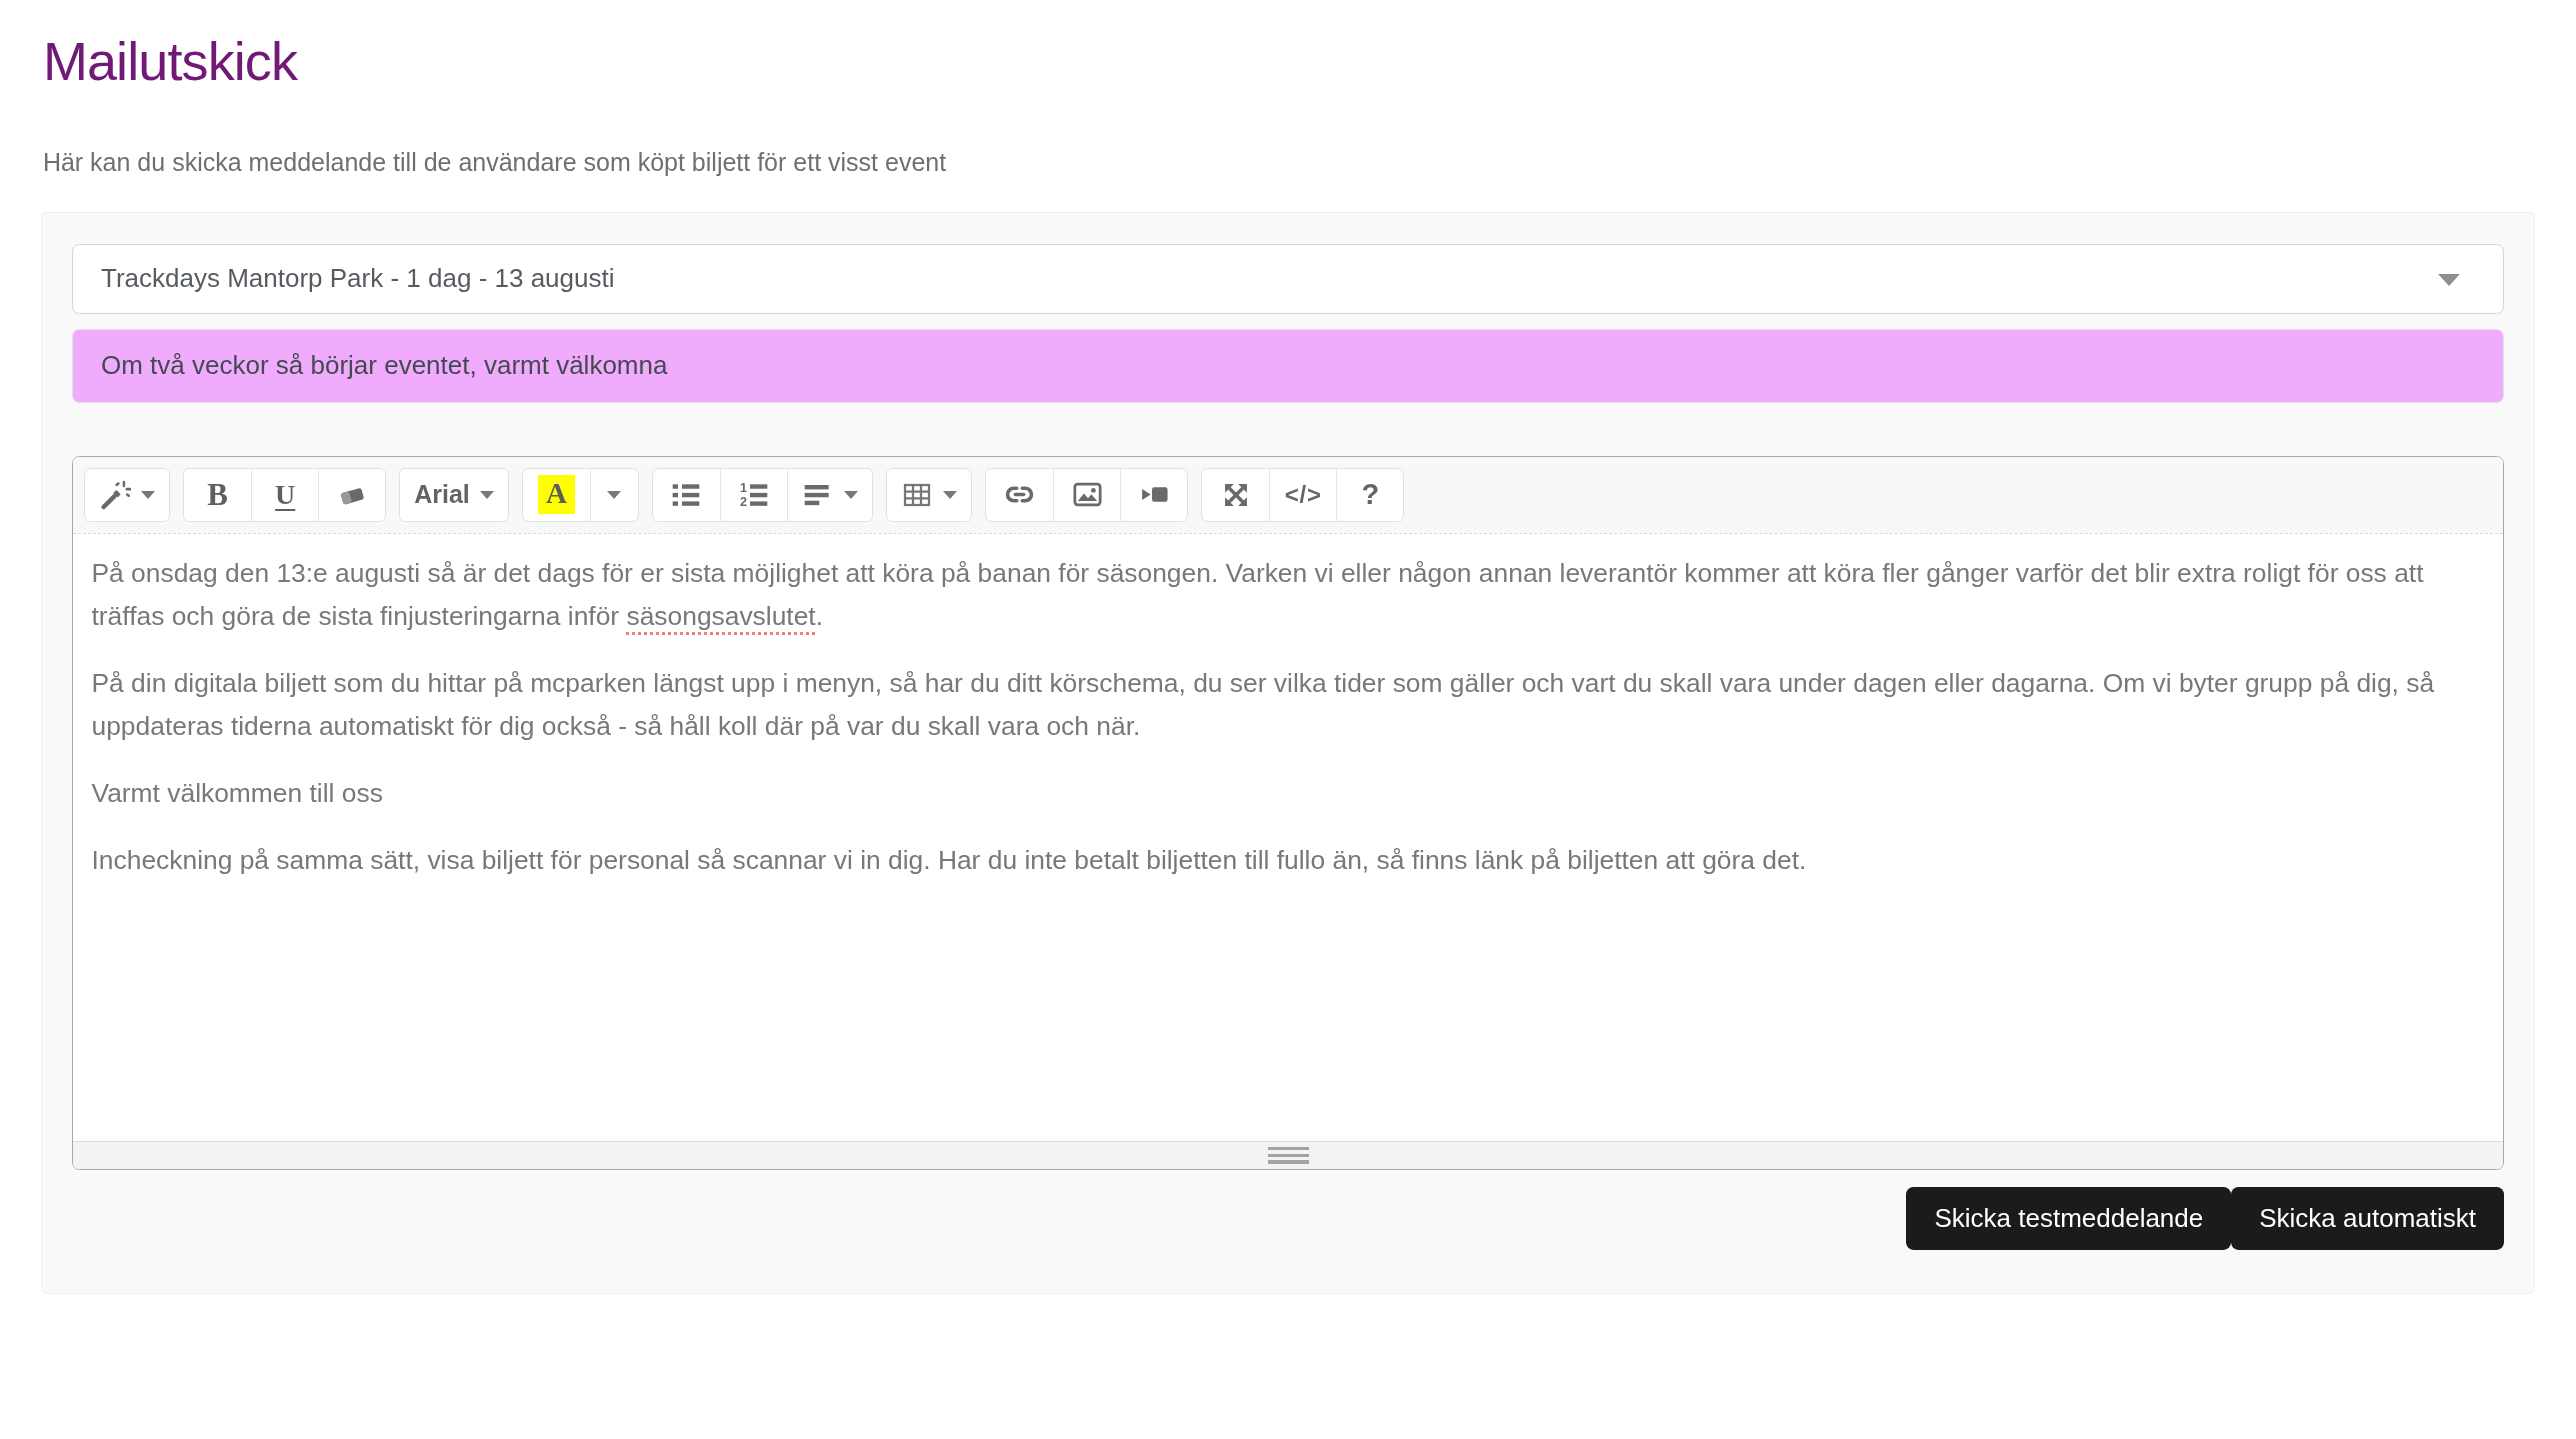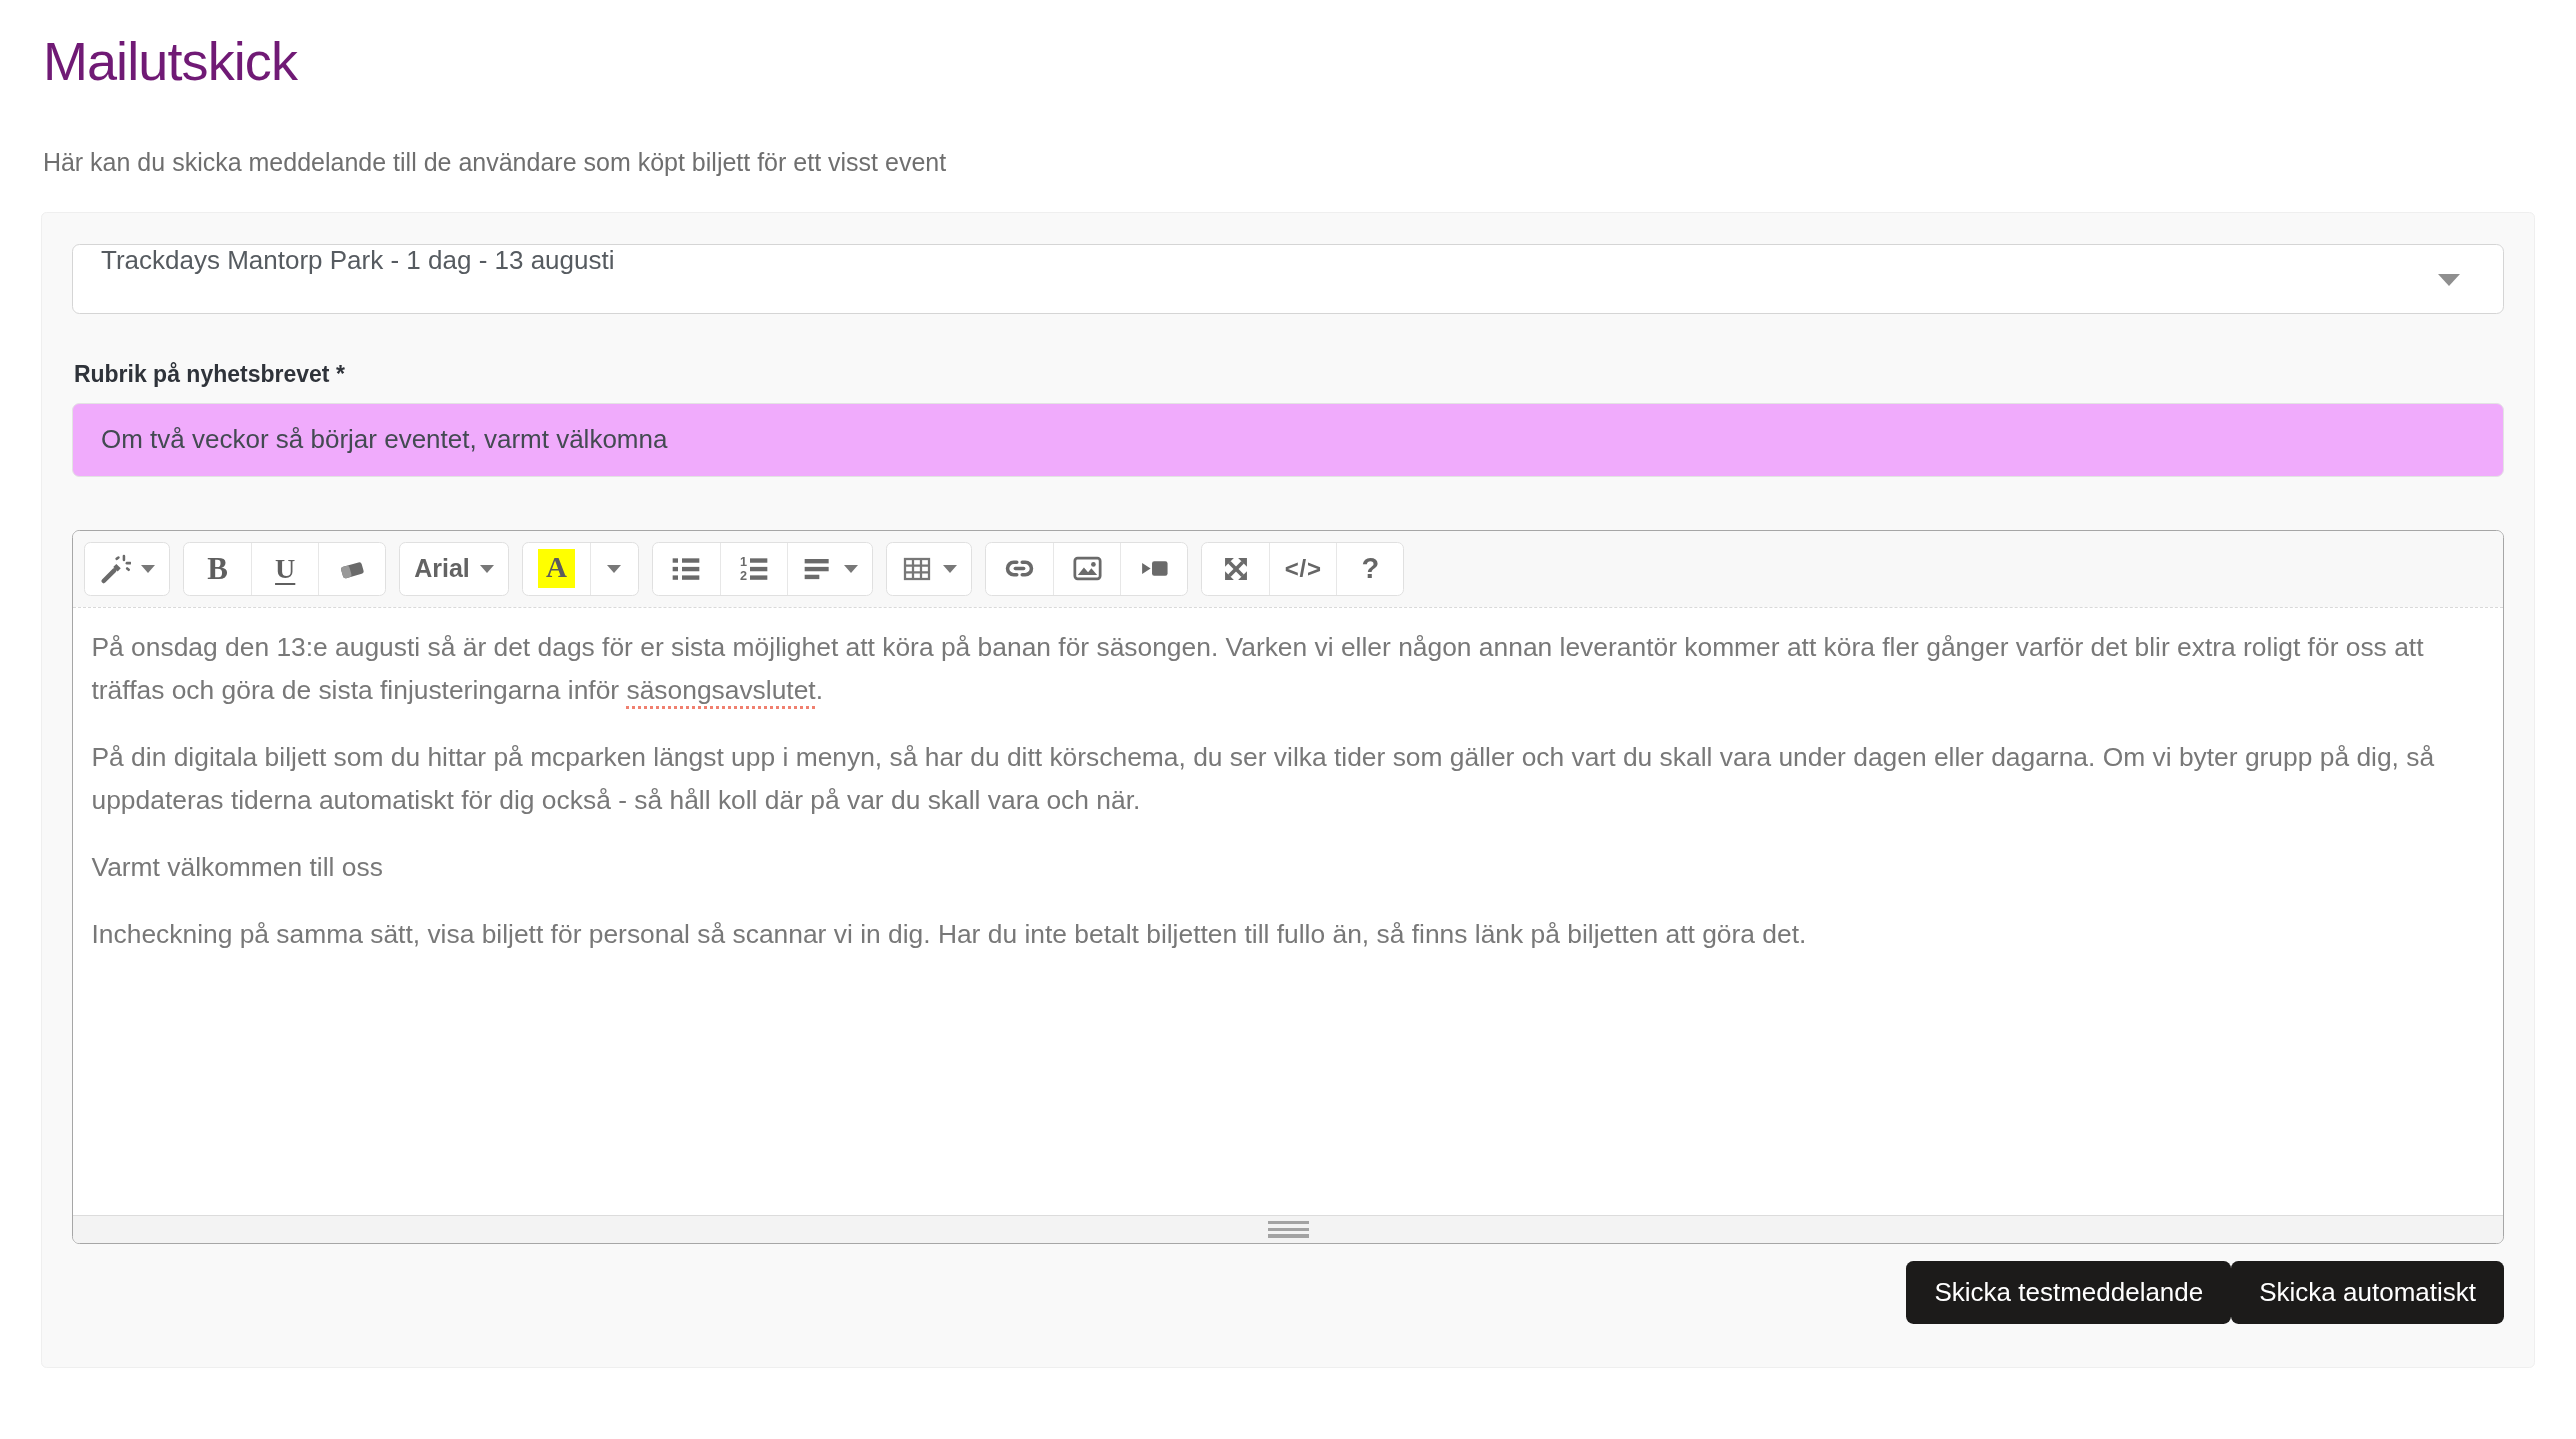--- a/index.html
+++ b/index.html
@@ -30,21 +30,21 @@
     padding: 31px 30px 43px;
   }
 
   
   .select {
     position: relative;
     height: 70px; width: 100%;
     background: #ffffff;
     border: 1.9px solid #d5d5d5;
     border-radius: 7.4px;
-    display: flex; 
+    display: flex; align-items: center;
     padding: 0 65px 0 28px;
     font-size: 26px; color: #565b60;
     cursor: pointer;
   }
   .select .sel-caret {
     position: absolute; right: 43px; top: 29px;
     width: 0; height: 0;
     border-left: 11px solid transparent;
     border-right: 11px solid transparent;
     border-top: 12px solid #8f8f8f;
@@ -172,21 +172,20 @@
   <h1 class="title">Mailutskick</h1>
   <p class="desc">Här kan du skicka meddelande till de användare som köpt biljett för ett visst event</p>
 
   <div class="panel">
 
     <div class="select">
       <span>Trackdays Mantorp Park - 1 dag - 13 augusti</span>
       <span class="sel-caret"></span>
     </div>
 
-    <label class="subject-label">Rubrik på nyhetsbrevet *</label>
     <input class="subject-input" type="text" value="Om två veckor så börjar eventet, varmt välkomna" style="">
 
     <div class="editor">
       <div class="toolbar">
 
         <div class="btn-group">
           <button class="tbtn">
             <svg class="icon" width="32" height="32" viewBox="0 0 24 24">
               <line x1="3.5" y1="21" x2="11.5" y2="13" stroke="#6a6a6a" stroke-width="3.4" stroke-linecap="round"></line>
               <polygon points="13,8.2 16.3,11.5 14,13.8 10.7,10.5" fill="#6a6a6a"></polygon>

